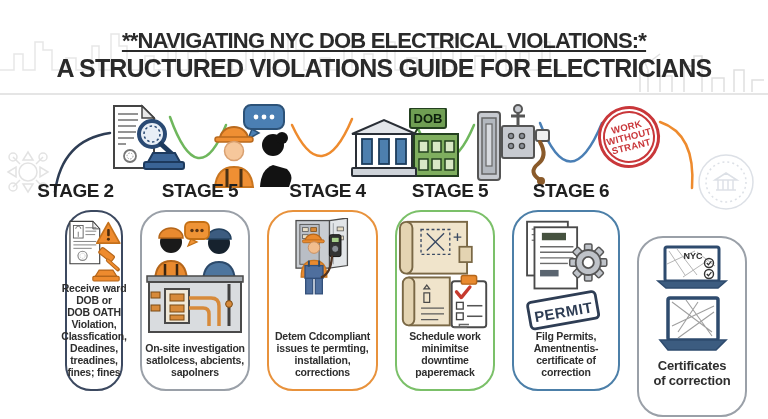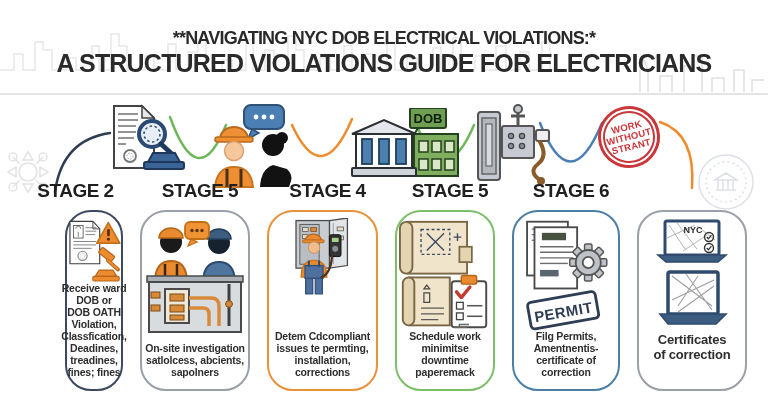--- a/index.html
+++ b/index.html
@@ -1,21 +1,21 @@
 <!DOCTYPE html>
 <html><head>
 <meta charset="utf-8">
 <style>
   html,body{margin:0;padding:0;background:#ffffff;}
   #page{position:relative;width:768px;height:419px;background:#ffffff;overflow:hidden;
         font-family:"Liberation Sans",sans-serif;}
   
   .title{position:absolute;top:28px;left:0;width:100%;text-align:center;color:#2a2a2a;
          font-weight:800;letter-spacing:-0.8px;line-height:1.16;z-index:3;}
-  .title .l1{font-size:18px;}
+  .title .l1{font-size:22px;text-decoration:underline;}
   .title .l2{font-size:25px;}
   
   .skyline{position:absolute;top:6px;left:0;z-index:1;}
   
   .icon-band{position:absolute;top:100px;left:0;width:768px;height:95px;z-index:2;}
   .icon-band svg.connectors{position:absolute;top:0;left:0;}
   .st-icon{position:absolute;}
   
   .stamp{position:absolute;left:598px;top:6px;width:62px;height:62px;border:3px solid #c9373a;
          border-radius:50%;transform:rotate(-14deg);background:#fff;box-sizing:border-box;}
@@ -31,21 +31,21 @@
   
   .cards-row{top:210px;z-index:3;}
   .card{height:181px;background:#fff;border-radius:26px;box-sizing:border-box;
         display:flex;flex-direction:column;align-items:center;
         padding:6px 3px 10px 3px;}
   .card-1{border:2.5px solid #3c4960;margin-left:47px;}
   .card-2{border:2.5px solid #9aa0a8;}
   .card-3{border:2.5px solid #e8923c;gap:36px;}
   .card-4{border:2.5px solid #7bc069;}
   .card-5{border:2.5px solid #4c7fa8;}
-  .card-6{border:2.5px solid #9aa0a8;}
+  .card-6{border:2.5px solid #9aa0a8;margin-top:26px;}
   .caption{margin-top:auto;text-align:center;font-size:10.5px;font-weight:700;color:#2e2e2e;
            line-height:1.14;white-space:pre-line;letter-spacing:-0.2px;}
   .card-6 .caption{margin-bottom:16px;font-size:13px;}
   
   .wm{position:absolute;z-index:1;}
 </style>
 </head>
 <body>
 
 <div id="page">

